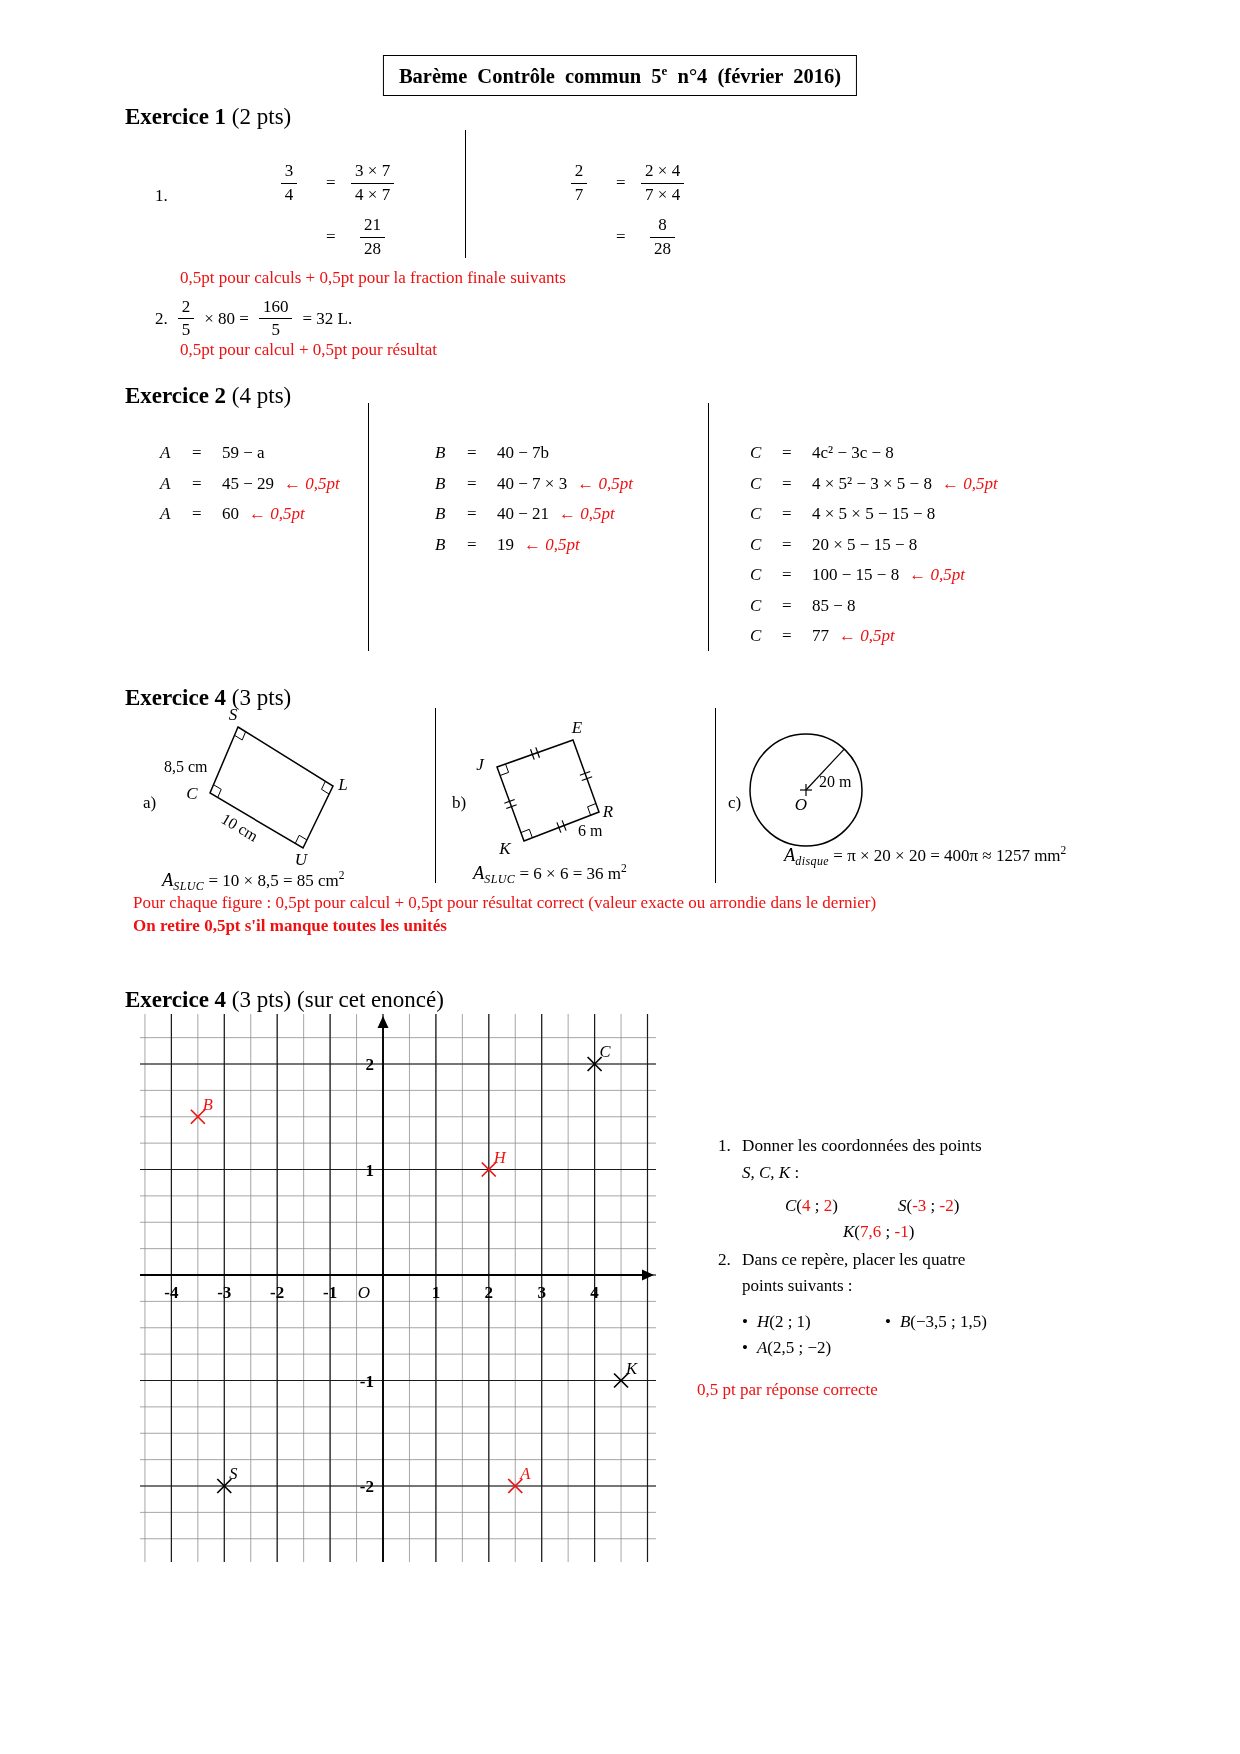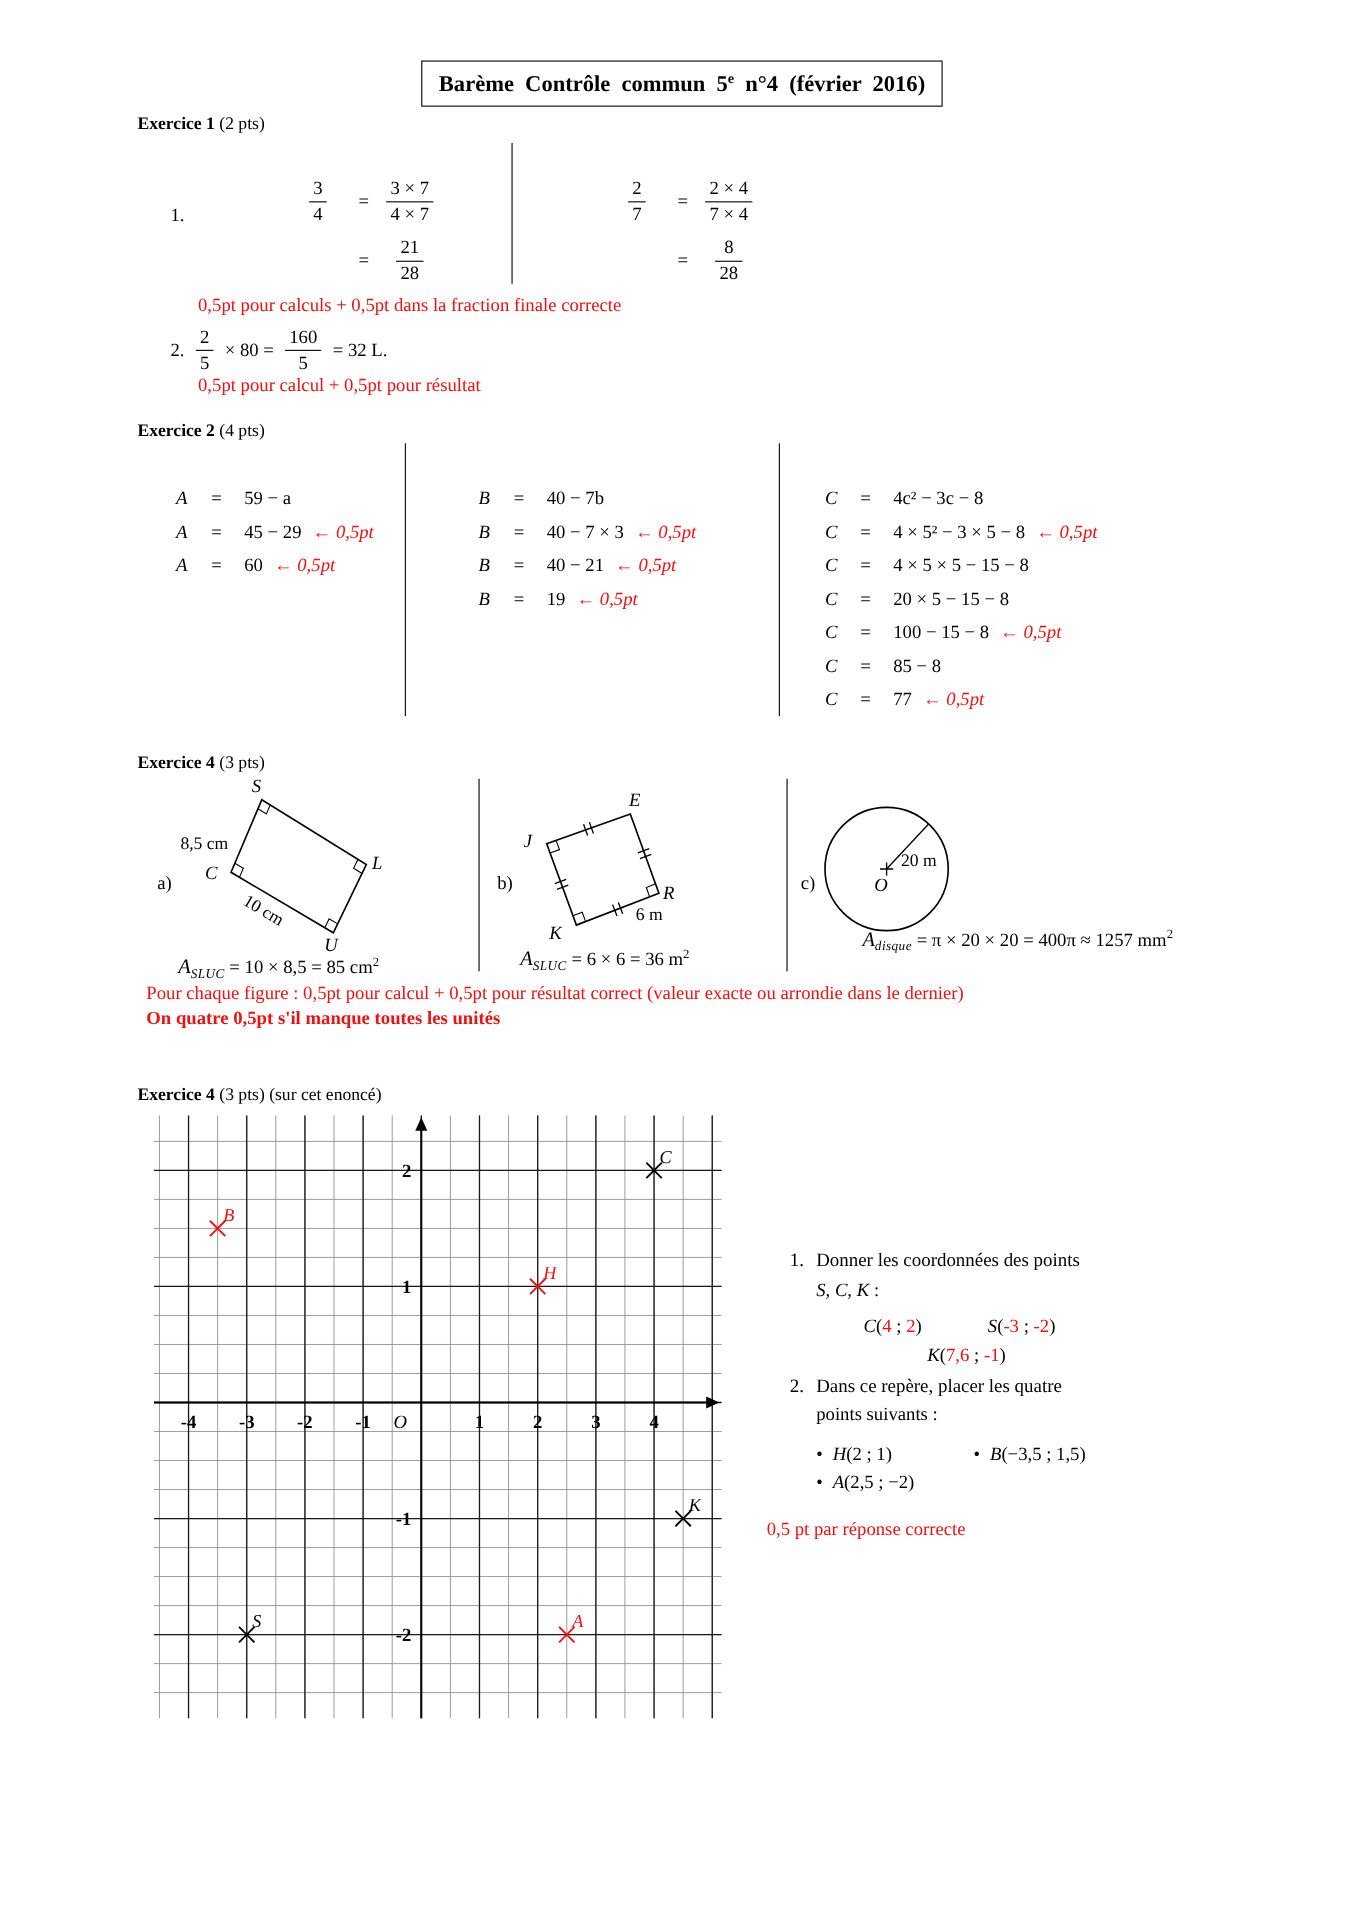--- a/index.html
+++ b/index.html
@@ -5,21 +5,21 @@
   *{box-sizing:border-box}
   html,body{margin:0;padding:0}
   body{position:relative;width:1240px;height:1754px;background:#ffffff;color:#000;
        font-family:"Liberation Serif","DejaVu Serif",serif;font-size:17px;overflow:hidden}
   .abs{position:absolute}
   .red{color:var(--red,#ee1111)}
   .bold{font-weight:bold}
   .title-box{left:50%;top:55px;transform:translateX(-50%);border:1.6px solid #000;
              padding:7px 15px;font-size:20.5px;font-weight:bold;word-spacing:5px;white-space:nowrap}
   .title-box sup{font-size:13px}
-  .exh{font-size:16px;white-space:nowrap}
+  .exh{font-size:23px;white-space:nowrap}
   .vline{position:absolute;width:1.2px;background:#000}
   .frac{display:inline-block;text-align:center;vertical-align:middle}
   .frac .fn{display:block;padding:1px 4px;border-bottom:1.2px solid #000;line-height:1.2}
   .frac .fd{display:block;padding:1px 4px;line-height:1.2}
   .f-grid{display:flex;flex-direction:column;gap:8px}
   .f-row{display:flex;align-items:center;gap:14px;min-height:46px}
   .fslot{min-width:46px;display:flex;justify-content:center}
   .q2row{display:flex;align-items:center;gap:10px}
   .eqcol{display:flex;flex-direction:column}
   .eqrow{display:flex;align-items:baseline;height:30.5px}
@@ -104,21 +104,21 @@
     <span>=</span>
     <span class="fslot">
         <span class="frac">
           <span class="fn">8</span>
           <span class="fd">28</span>
         </span>
       </span>
   </div>
 </div>
 
-<div class="abs red note-line" style="left:180px;top:268px">0,5pt pour calculs + 0,5pt dans la fraction finale correcte</div>
+<div class="abs red note-line" style="left:180px;top:268px">0,5pt pour calculs + 0,5pt pour la fraction finale suivants</div>
 
 <div class="abs q2row" style="left:155px;top:296px">
   <span>2.</span>
   <span class="frac">
       <span class="fn">2</span>
       <span class="fd">5</span>
     </span>
   <span>× 80 =</span>
   <span class="frac">
       <span class="fn">160</span>
@@ -285,21 +285,21 @@
   <circle class="shape" cx="81" cy="77" r="56"></circle>
   <line class="thin" x1="81" y1="77" x2="119.2" y2="36.1"></line>
   <line class="thin" x1="75" y1="77" x2="87" y2="77"></line>
   <line class="thin" x1="81" y1="71" x2="81" y2="83"></line>
   <text x="94" y="74" class="meas">20 m</text>
   <text x="76" y="97" class="vtx" text-anchor="middle">O</text>
 </svg>
 <div class="abs fig-formula" style="left:784px;top:844px"><span class="cal">A</span><sub>disque</sub><span> = π × 20 × 20 = 400π ≈ 1257 mm</span><sup>2</sup></div>
 
 <div class="abs red note-line" style="left:133px;top:893px">Pour chaque figure : 0,5pt pour calcul + 0,5pt pour résultat correct (valeur exacte ou arrondie dans le dernier)</div>
-<div class="abs red bold note-line" style="left:133px;top:916px">On quatre 0,5pt s'il manque toutes les unités</div>
+<div class="abs red bold note-line" style="left:133px;top:916px">On retire 0,5pt s'il manque toutes les unités</div>
 
 <div class="abs exh" style="left:125px;top:987px"><span class="bold">Exercice 4</span><span> (3 pts) (sur cet enoncé)</span></div>
 
 <svg id="grid-svg" class="abs" style="left:138px;top:1012px" width="520" height="552" viewBox="0 0 520 552">
     <line x1="6.95" y1="2" x2="6.95" y2="550" stroke="#8f8f8f" stroke-width="0.8"></line>
     <line x1="33.40" y1="2" x2="33.40" y2="550" stroke="#8f8f8f" stroke-width="0.8"></line>
     <line x1="59.85" y1="2" x2="59.85" y2="550" stroke="#8f8f8f" stroke-width="0.8"></line>
     <line x1="86.30" y1="2" x2="86.30" y2="550" stroke="#8f8f8f" stroke-width="0.8"></line>
     <line x1="112.75" y1="2" x2="112.75" y2="550" stroke="#8f8f8f" stroke-width="0.8"></line>
     <line x1="139.20" y1="2" x2="139.20" y2="550" stroke="#8f8f8f" stroke-width="0.8"></line>

